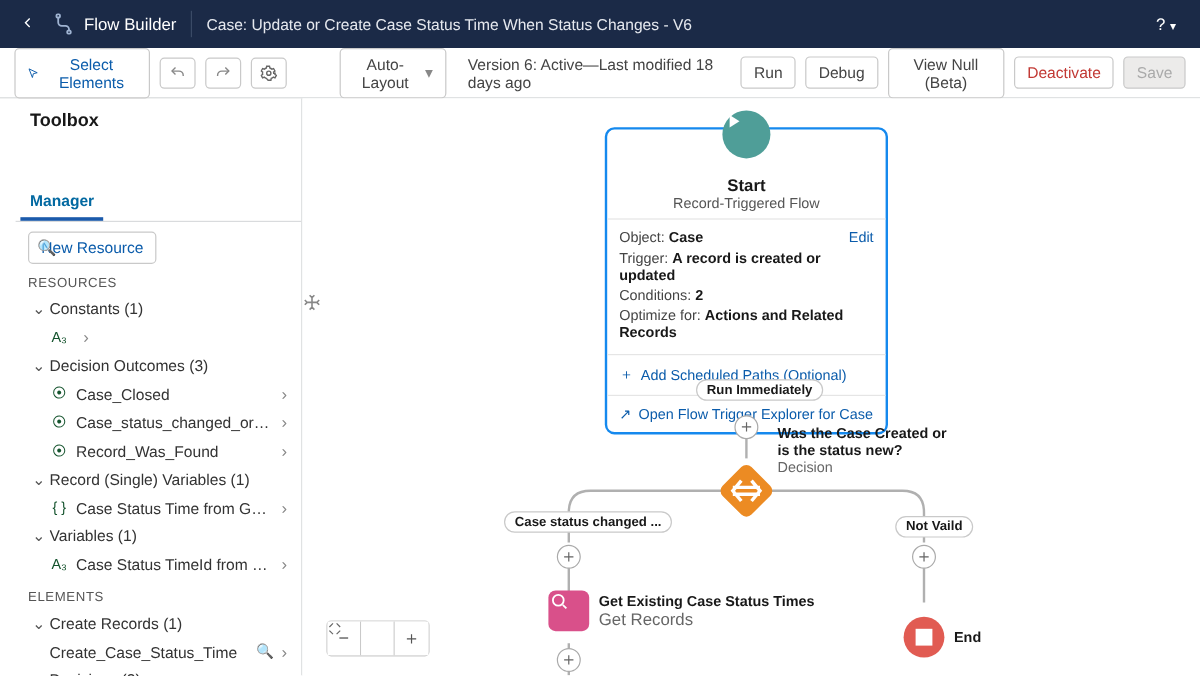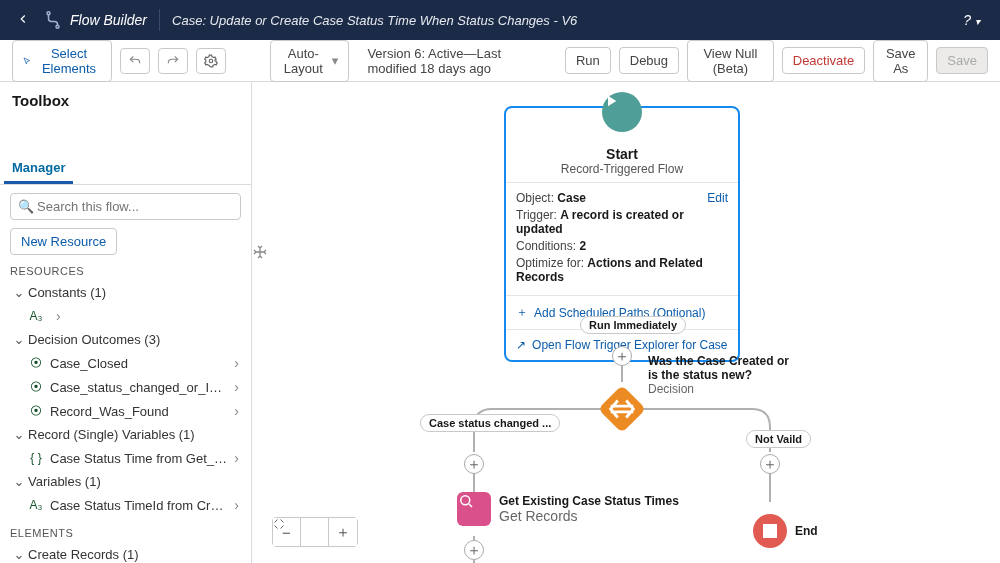--- a/index.html
+++ b/index.html
@@ -1,37 +1,37 @@
 <!DOCTYPE html>
 <html><head>
 <meta charset="utf-8">
 <style>
   * { box-sizing: border-box; margin: 0; padding: 0; font-family: -apple-system, "Segoe UI", Arial, sans-serif; }
   body { width: 1000px; height: 563px; overflow: hidden; background: #fff; font-size: 13px; color: #181818; }
-  .topbar { height: 40px; background: #1b2a47; color: #fff; display: flex; align-items: center; padding: 0 10px; font-style: italic; }
+  .topbar { height: 40px; background: #1b2a47; color: #fff; display: flex; align-items: center; padding: 0 10px; }
   .topbar .back { padding: 6px; cursor: pointer; }
   .topbar .brand { display: flex; align-items: center; gap: 8px; margin-left: 8px; font-size: 14px; }
   .topbar .divider { width: 1px; height: 22px; background: #3a4a66; margin: 0 12px; }
   .topbar .title { font-size: 13px; color: #e6e9ef; }
   .topbar .spacer { flex: 1; }
   .topbar .help { padding: 4px 10px; cursor: pointer; font-size: 14px; }
 
   .actionbar { height: 42px; border-bottom: 1px solid #d9dbdd; display: flex; align-items: center; padding: 0 12px; gap: 8px; }
   .btn { border: 1px solid #c9c9c9; background: #fff; border-radius: 4px; padding: 5px 10px; font-size: 13px; color: #0b5cab; cursor: pointer; display: inline-flex; align-items: center; gap: 6px; }
   .btn.neutral { color: #444; }
   .btn.iconbtn { padding: 5px 7px; }
   .btn.danger { color: #c23934; }
   .btn.disabled { background: #ecebea; color: #aaa; cursor: default; }
   .layout-sel { margin-left: 36px; }
   .statusline { margin-left: 10px; font-size: 13px; color: #444; }
   .actionbar .spacer { flex: 1; }
 
   .main { display: flex; height: calc(563px - 40px - 42px); }
 
-  .sidebar { width: 252px; border-right: 1px solid #d9dbdd; display: flex; flex-direction: column; }
+  .sidebar { width: 252px; border-right: 1px solid #d9dbdd; display: flex; flex-direction: column; padding-left: 13px; }
   .sidebar h2 { font-size: 15px; font-weight: 600; padding: 10px 12px 4px; }
   .tabs { display: flex; border-bottom: 1px solid #d9dbdd; padding: 0 4px; }
   .tab { padding: 8px 8px 6px; font-size: 13px; font-weight: 600; color: #444; border-bottom: 3px solid transparent; cursor: pointer; }
   .tab.active { color: #0369a1; border-bottom-color: #1b5aab; margin-top: 39px; }
   .sb-body { padding: 8px 10px; overflow: auto; flex: 1; position: relative; }
   .search { width: 100%; border: 1px solid #c9c9c9; border-radius: 4px; padding: 5px 8px 5px 26px; font-size: 13px; color: #666; margin-bottom: 8px; }
   .search-wrap { position: relative; }
   .search-wrap .sicon { position: absolute; left: 8px; top: 6px; color: #888; }
   .grp-h { text-transform: uppercase; font-size: 11px; letter-spacing: .5px; color: #555; margin: 10px 0 4px; }
   .node { display: flex; align-items: center; padding: 4px 2px; font-size: 13px; color: #333; cursor: pointer; }
@@ -128,35 +128,33 @@
       <span>Auto-Layout</span> 
       <span style="color:#888">▾</span>
     </button>
   <div class="statusline">Version 6: Active—Last modified 18 days ago</div>
 
   <div class="spacer"></div>
   <button class="btn neutral">Run</button>
   <button class="btn neutral">Debug</button>
   <button class="btn neutral">View Null (Beta)</button>
   <button class="btn danger">Deactivate</button>
-  <button class="btn neutral">Save As</button>
   <button class="btn disabled">Save</button>
 </div>
 
 <div class="main">
 
   <div class="sidebar">
     <h2>Toolbox</h2>
     <div class="tabs">
       <div class="tab active">Manager</div>
     </div>
     <div class="sb-body">
       <div class="search-wrap">
         <span class="sicon">🔍</span>
-        <input class="search" placeholder="Search this flow..." style="">
       </div>
       <button class="btn neutral" style="color:#0b5cab;">New Resource</button>
 
       <div class="grp-h">RESOURCES</div>
 
       <div class="node">
           <span class="chev">⌄</span>
           <span class="lbl">Constants (1)</span>
         </div>
       <div class="sub">
@@ -278,21 +276,21 @@
     <div class="decision" style="left:353px; top:310px;">
       <svg width="34" height="34" viewBox="0 0 24 24" fill="#fff">
           <path d="M4 10h16M4 14h16M9 6l-5 6 5 6M15 6l5 6-5 6" stroke="#fff" stroke-width="2" fill="none"></path>
         </svg>
     </div>
     <div class="deccap" style="left:396px; top:272px; width:150px;">
       <div class="tt">Was the Case Created or is the status new?</div>
       <div class="ss">Decision</div>
     </div>
 
-    <div class="badge" style="left:168px; top:332px;">Case status changed ...</div>
+    <div class="badge" style="left:168px; top:344px;">Case status changed ...</div>
     <div class="badge" style="left:494px; top:348px;">Not Vaild</div>
 
     <div class="addbtn" style="left:212px; top:372px;">＋</div>
     <div class="addbtn" style="left:508px; top:372px;">＋</div>
 
     <div class="nodecard" style="left:205px; top:410px;">
       <div class="sq" style="background:#d9508a;">
         <svg width="18" height="18" viewBox="0 0 24 24" fill="none" stroke="#fff" stroke-width="2">
             <circle cx="11" cy="11" r="6"></circle>
             <path d="M20 20l-4-4"></path>

